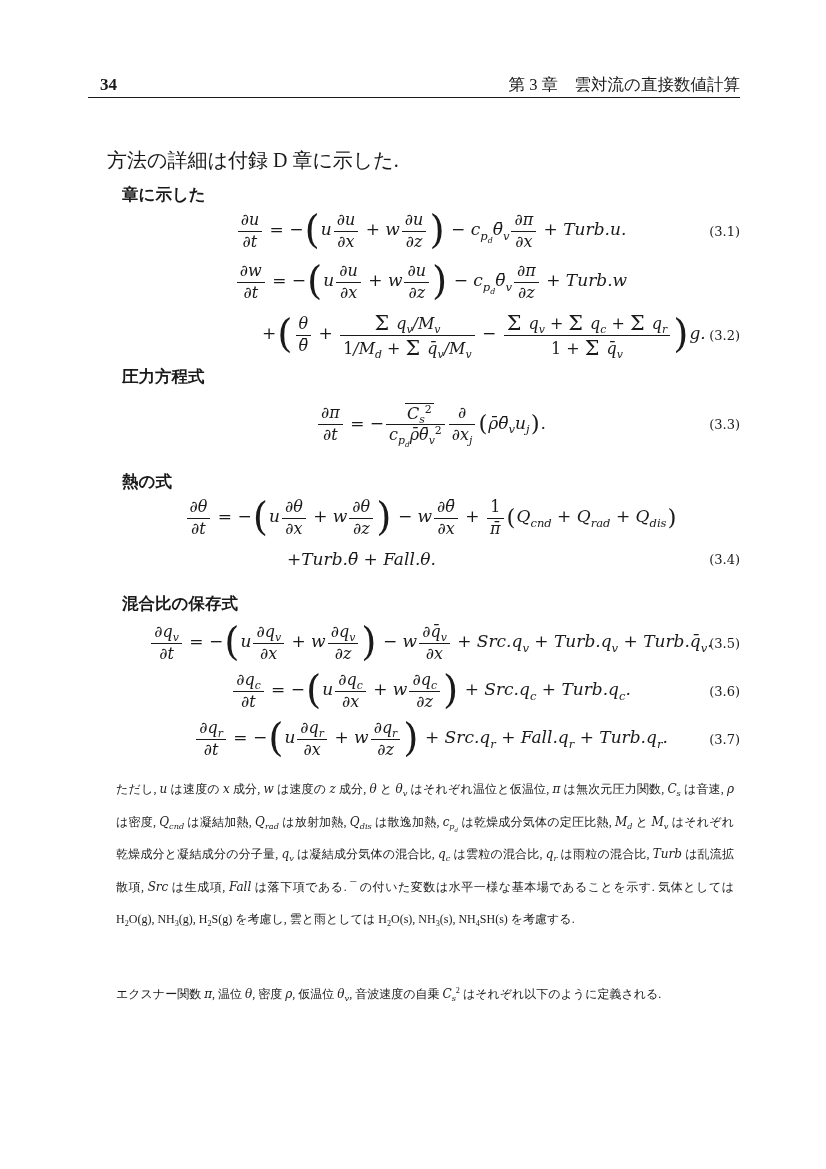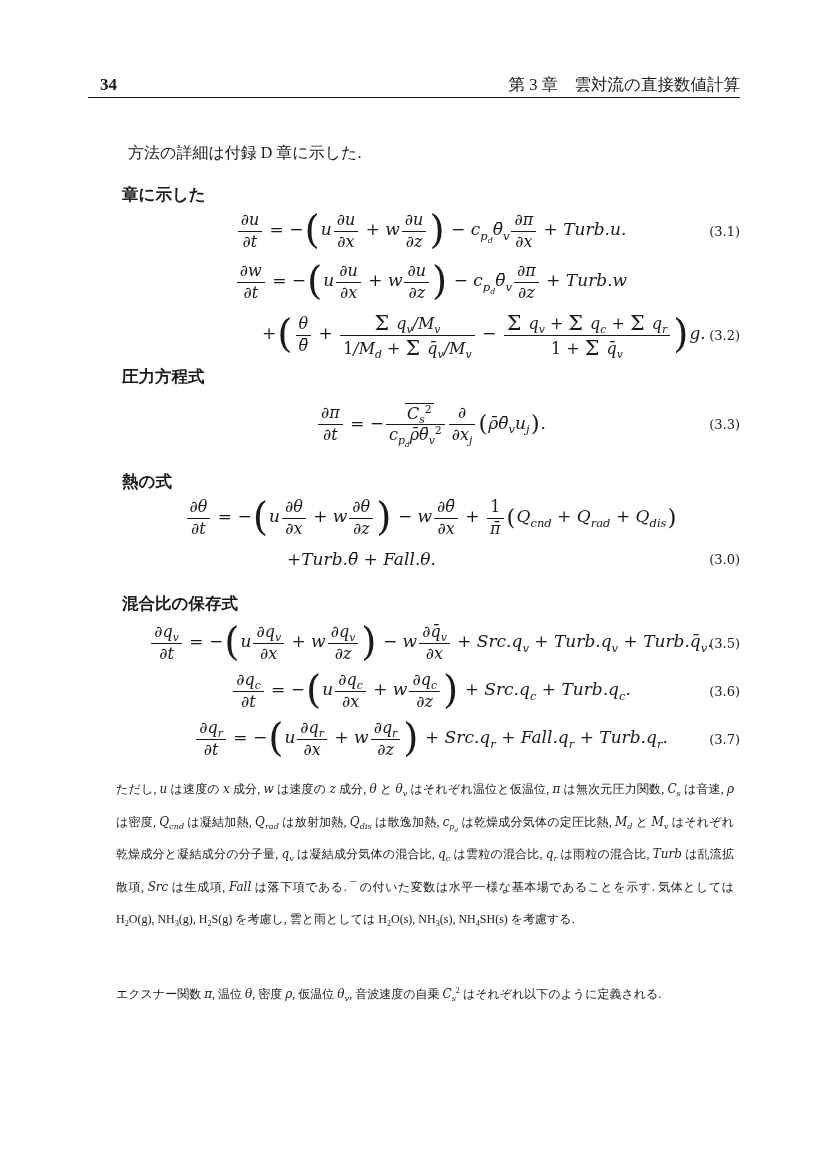--- a/index.html
+++ b/index.html
@@ -8,21 +8,21 @@
     color:#1a1a1a;overflow:hidden;
     font-family:"Liberation Serif","DejaVu Serif",serif;
   }
   
   .header{position:absolute;left:88px;top:74px;width:652px;display:flex;justify-content:space-between;align-items:baseline;}
   .pageno{font-weight:bold;font-size:17px;margin-left:12px;}
   .chapter{font-size:16.5px;margin-left:42px;}
   .rule{position:absolute;left:88px;top:97px;width:652px;border-top:1.4px solid #1a1a1a;}
   
   .para{position:absolute;left:116px;width:618px;font-size:12px;line-height:32.5px;text-align:justify;}
-  .intro{position:absolute;left:128px;top:127px;width:618px;font-size:16px;}
+  .intro{position:absolute;left:107px;top:127px;width:618px;font-size:20px;}
   .sec{position:absolute;left:122px;font-family:"Liberation Sans","DejaVu Sans",sans-serif;font-weight:bold;font-size:16.5px;}
   
   .eqgroup{position:absolute;left:122px;width:618px;}
   .eqline{position:relative;display:flex;align-items:center;justify-content:center;font-size:17px;}
   .eqline.cont{justify-content:flex-start;}
   .m, .eqline{font-family:"DejaVu Serif","Liberation Serif",serif;font-style:italic;}
   .eqnum{position:absolute;right:0;top:50%;transform:translateY(-50%);font-style:normal;font-size:13px;font-family:"DejaVu Serif",serif;}
   .fr{display:inline-block;vertical-align:middle;text-align:center;margin:0 2px;line-height:1.15;font-size:94%;}
   .nu{display:block;border-bottom:1px solid #1a1a1a;padding:0 3px 1px;}
   .de{display:block;padding:1px 3px 0;}
@@ -71,21 +71,21 @@
     </div>
   </div>
 
   <div class="sec" style="top:471px">熱の式</div>
   <div class="eqgroup" style="top:492px">
     <div class="eqline" style="height:52px">
       <span class="m"><span class="fr"><span class="nu">∂θ</span><span class="de">∂t</span></span> = −<span class="bp">(</span>u<span class="fr"><span class="nu">∂θ</span><span class="de">∂x</span></span> + w<span class="fr"><span class="nu">∂θ</span><span class="de">∂z</span></span><span class="bp">)</span> − w<span class="fr"><span class="nu">∂θ̄</span><span class="de">∂x</span></span> + <span class="fr"><span class="nu"><span class="up">1</span></span><span class="de">π̄</span></span><span class="mp">(</span>Q<sub>cnd</sub> + Q<sub>rad</sub> + Q<sub>dis</sub><span class="mp">)</span></span>
     </div>
     <div class="eqline cont" style="height:30px;padding-left:165px">
       <span class="m">+Turb.θ̄ + Fall.θ.</span>
-      <span class="eqnum">(3.0)</span>
+      <span class="eqnum">(3.4)</span>
     </div>
   </div>
 
   <div class="sec" style="top:593px">混合比の保存式</div>
   <div class="eqgroup" style="top:618px">
     <div class="eqline" style="height:50px">
       <span class="m"><span class="fr"><span class="nu">∂q<sub>v</sub></span><span class="de">∂t</span></span> = −<span class="bp">(</span>u<span class="fr"><span class="nu">∂q<sub>v</sub></span><span class="de">∂x</span></span> + w<span class="fr"><span class="nu">∂q<sub>v</sub></span><span class="de">∂z</span></span><span class="bp">)</span> − w<span class="fr"><span class="nu">∂q̄<sub>v</sub></span><span class="de">∂x</span></span> + Src.q<sub>v</sub> + Turb.q<sub>v</sub> + Turb.q̄<sub>v</sub>.</span>
       <span class="eqnum">(3.5)</span>
     </div>
     <div class="eqline" style="height:46px">

